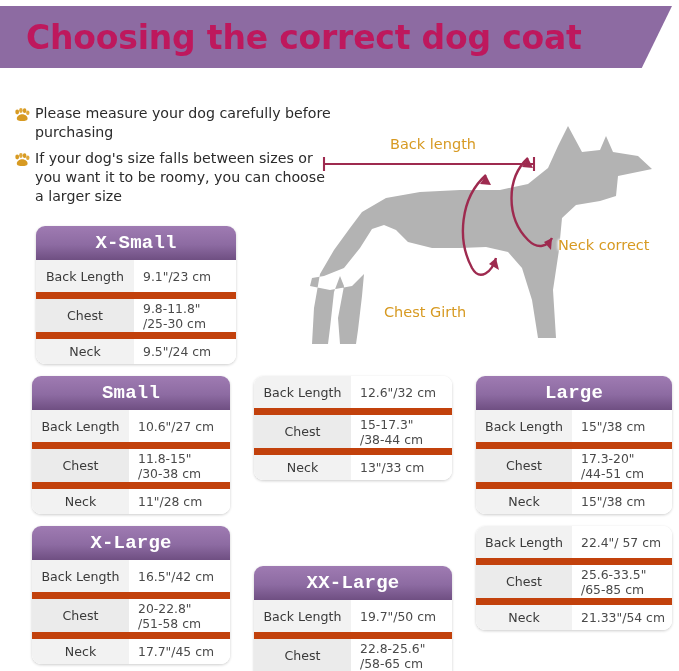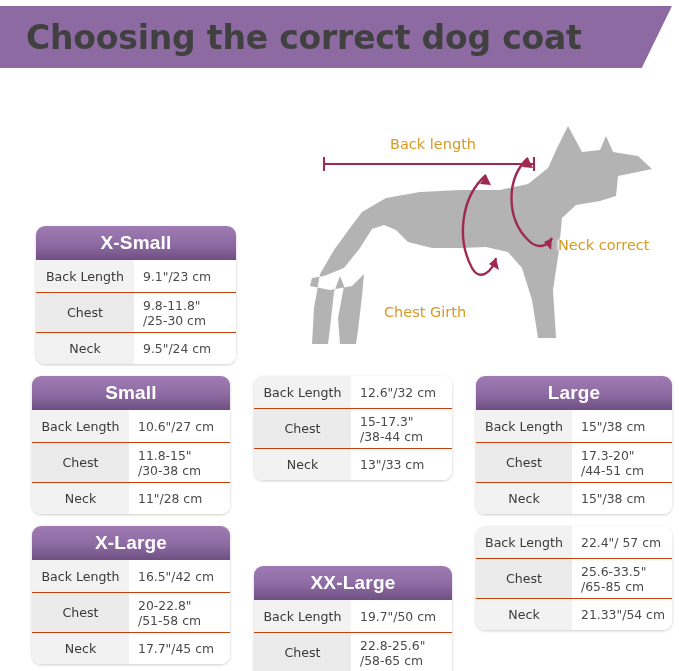--- a/index.html
+++ b/index.html
@@ -16,21 +16,21 @@
     position: absolute; left: 0; top: 6px; width: 679px; height: 62px;
   }
   .banner {
     position: absolute; left: 0; top: 0; width: 672px; height: 62px;
     background: #8d6ba2;
     -webkit-clip-path: polygon(0 0, 100% 0, 95.5% 100%, 0 100%);
     clip-path: polygon(0 0, 100% 0, 95.5% 100%, 0 100%);
   }
   .banner-title {
     position: absolute; left: 26px; top: 50%; transform: translateY(-50%);
-    color: #404040;
+    color: #be185d;
     font-size: 33px;
     font-weight: bold;
     letter-spacing: -0.2px;
     white-space: nowrap;
     font-family: "DejaVu Sans", sans-serif;
   }
 
   
   .bullets { position: absolute; left: 14px; top: 104px; width: 320px; }
   .bullet { display: flex; align-items: flex-start; margin-bottom: 7px; }
@@ -47,25 +47,25 @@
     border-radius: 9px;
     box-shadow: 0 1px 3px rgba(0,0,0,0.20);
     overflow: hidden;
   }
   .tbl-head {
     height: 34px;
     background: linear-gradient(to bottom, #9f7bb2 0%, #8d6ba2 55%, #6f4f82 100%);
     color: #fff;
     display: flex; align-items: center; justify-content: center;
     font-size: 19px; font-weight: bold;
-    font-family: Liberation Sans, sans-serif;
+    font-family: Liberation Mono, monospace;
     letter-spacing: 0.2px;
   }
   .tbl-body { background: #fff; }
-  .row { display: flex; align-items: stretch; border-top: 1px solid #c2410c; }
+  .row { display: flex; align-items: stretch; border-top: 7px solid #c2410c; }
   .row:first-child { border-top: none; }
   .row .lbl {
     flex: 0 0 49%;
     background: #f2f2f2;
     color: #3a3a3a;
     font-size: 12.6px;
     display: flex; align-items: center; justify-content: center;
     text-align: center;
     padding: 4px 2px;
     font-family: "DejaVu Sans", sans-serif;
@@ -114,20 +114,44 @@
 <body>
 
 <div id="page">
 
   <div class="banner-wrap">
     <div class="banner"></div>
     <div class="banner-title">Choosing the correct dog coat</div>
   </div>
 
   <div class="bullets">
+    <div class="bullet">
+      <span class="paw">
+        <svg viewBox="0 0 16 14" width="16" height="14" aria-hidden="true">
+          <ellipse cx="3.2" cy="4.0" rx="1.9" ry="2.4" fill="#d79a22"></ellipse>
+          <ellipse cx="6.9" cy="2.5" rx="1.8" ry="2.4" fill="#e0a83a"></ellipse>
+          <ellipse cx="10.6" cy="2.7" rx="1.8" ry="2.4" fill="#d79a22"></ellipse>
+          <ellipse cx="13.8" cy="4.8" rx="1.7" ry="2.2" fill="#e0a83a"></ellipse>
+          <path d="M8.2 6.2c3.2 0 5.4 2.3 5.4 4.2 0 2.0-2.4 2.6-5.4 2.6S2.8 12.4 2.8 10.4c0-1.9 2.2-4.2 5.4-4.2z" fill="#d79a22"></path>
+        </svg>
+      </span>
+      <span class="bullet-text">Please measure your dog carefully before purchasing</span>
+    </div>
+    <div class="bullet">
+      <span class="paw">
+        <svg viewBox="0 0 16 14" width="16" height="14" aria-hidden="true">
+          <ellipse cx="3.2" cy="4.0" rx="1.9" ry="2.4" fill="#d79a22"></ellipse>
+          <ellipse cx="6.9" cy="2.5" rx="1.8" ry="2.4" fill="#e0a83a"></ellipse>
+          <ellipse cx="10.6" cy="2.7" rx="1.8" ry="2.4" fill="#d79a22"></ellipse>
+          <ellipse cx="13.8" cy="4.8" rx="1.7" ry="2.2" fill="#e0a83a"></ellipse>
+          <path d="M8.2 6.2c3.2 0 5.4 2.3 5.4 4.2 0 2.0-2.4 2.6-5.4 2.6S2.8 12.4 2.8 10.4c0-1.9 2.2-4.2 5.4-4.2z" fill="#d79a22"></path>
+        </svg>
+      </span>
+      <span class="bullet-text">If your dog's size falls between sizes or you want it to be roomy, you can choose a larger size</span>
+    </div>
   </div>
 
   <div id="diagram">
     <svg viewBox="0 0 379 252" aria-hidden="true">
 
       <path fill="#b3b3b3" d="
         M268 26
         L282 52
         L300 50
         L306 36

